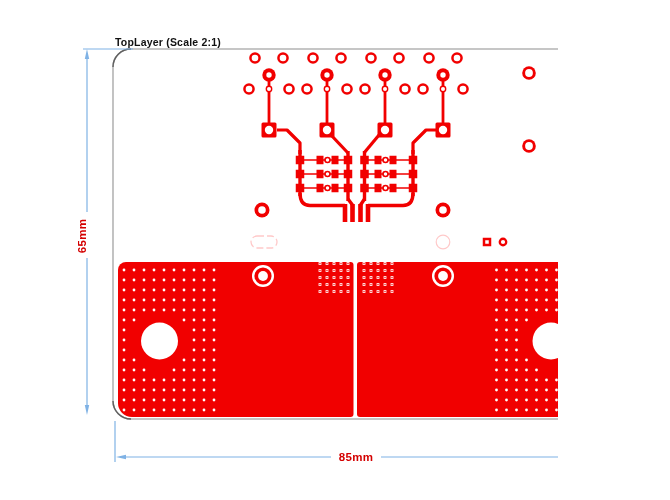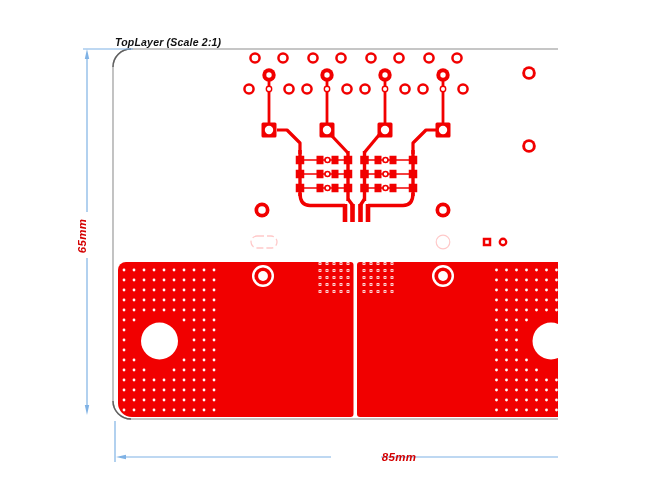--- a/index.html
+++ b/index.html
@@ -1,17 +1,17 @@
 <!DOCTYPE html>
 <html><head>
 <meta charset="utf-8">
 <style>
   html,body{margin:0;padding:0;background:#ffffff;}
   .stage{position:relative;width:558px;height:500px;background:#ffffff;overflow:hidden;
-         font-family:"Liberation Sans",sans-serif;font-style:italic;}
+         font-family:"Liberation Sans",sans-serif;}
   .stage svg{position:absolute;left:0;top:0;}
   .layer-title{position:absolute;left:115px;top:36px;font-size:10.5px;font-weight:bold;
                color:#111111;white-space:nowrap;letter-spacing:0.2px;}
   .dim-label{position:absolute;font-size:11.5px;font-weight:bold;color:#d40000;
              white-space:nowrap;letter-spacing:0.3px;}
   .dim-label.vertical{left:82px;top:236px;transform:translate(-50%,-50%) rotate(-90deg);}
   .dim-label.horizontal{left:356px;top:457px;transform:translate(-50%,-50%);}
 </style>
 </head>
 <body>
@@ -516,14 +516,14 @@
       <line x1="83" y1="49" x2="133" y2="49" stroke="#7fb2e5" stroke-width="1.2"></line>
       <line x1="126" y1="457" x2="331" y2="457" stroke="#7fb2e5" stroke-width="1.2"></line>
       <line x1="381" y1="457" x2="582" y2="457" stroke="#7fb2e5" stroke-width="1.2"></line>
       <polygon points="116,457 126,454.8 126,459.2" fill="#7fb2e5"></polygon>
       <polygon points="592,457 582,454.8 582,459.2" fill="#7fb2e5"></polygon>
       <line x1="115" y1="421" x2="115" y2="462" stroke="#7fb2e5" stroke-width="1.2"></line>
       <line x1="593" y1="421" x2="593" y2="462" stroke="#7fb2e5" stroke-width="1.2"></line>
     </svg>
   <div class="layer-title" style="color: rgb(17, 17, 17);">TopLayer (Scale 2:1)</div>
   <div class="dim-label vertical" style="color: rgb(212, 0, 0);">65mm</div>
-  <div class="dim-label horizontal" style="color: rgb(212, 0, 0); margin-left: 43px;">85mm</div>
+  <div class="dim-label horizontal" style="color: rgb(212, 0, 0);">85mm</div>
 </div>
 
 </body></html>

